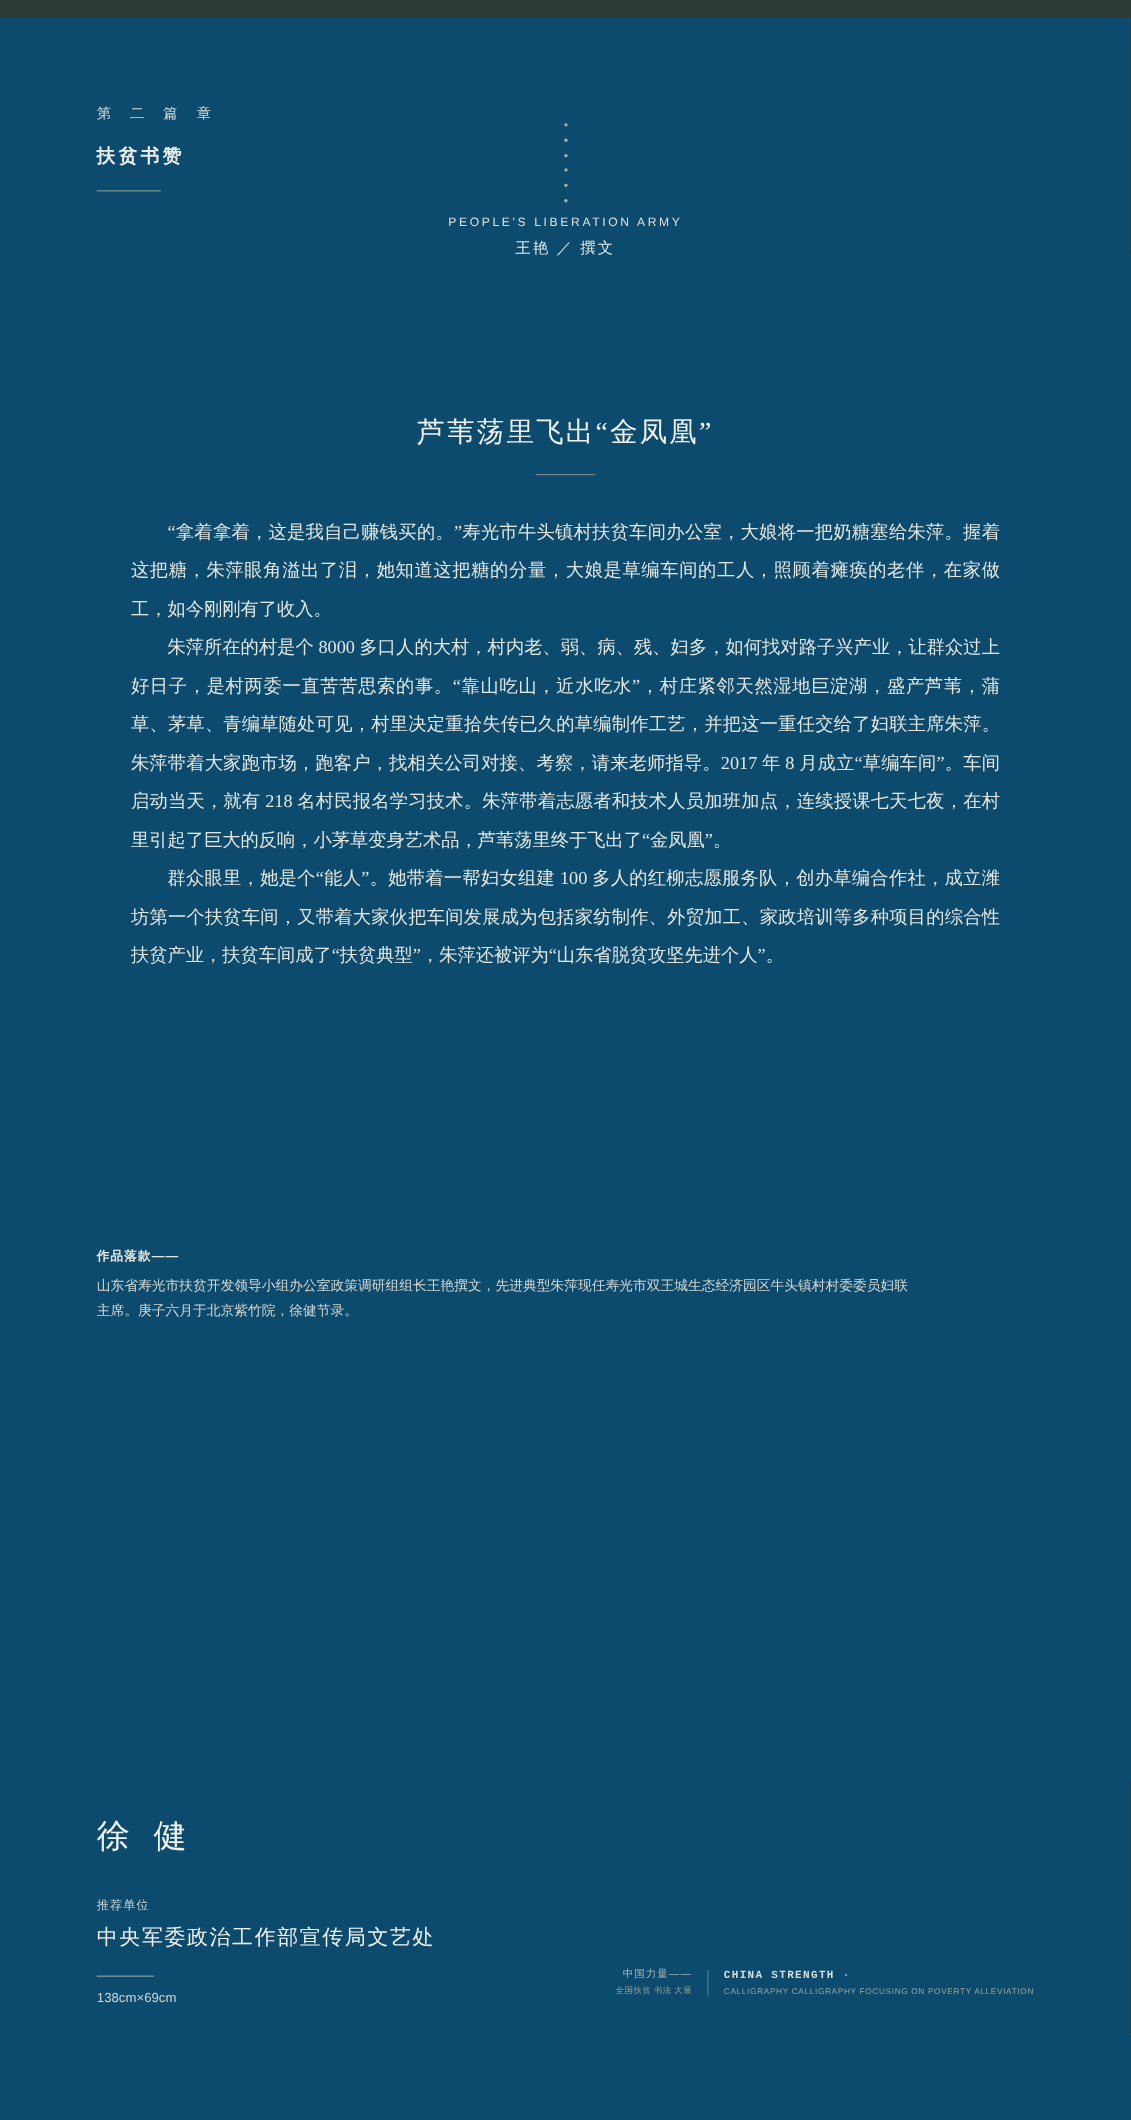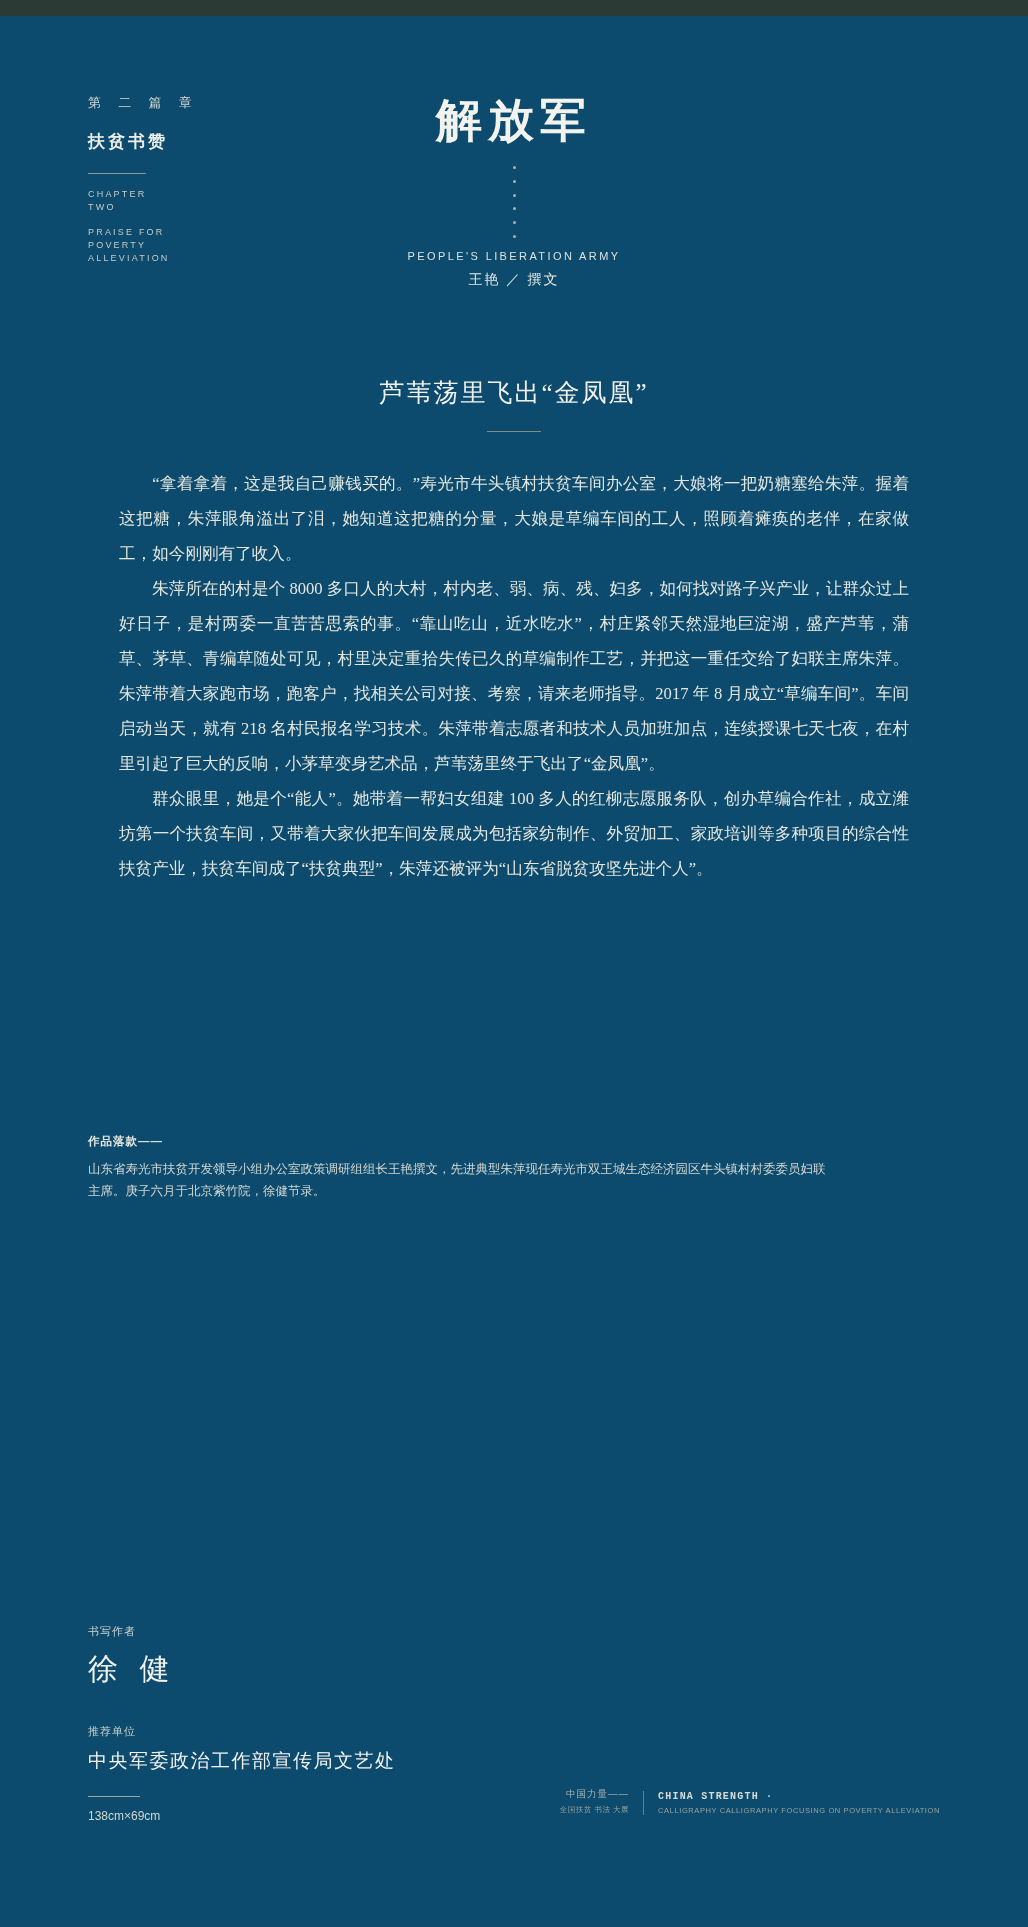--- a/index.html
+++ b/index.html
@@ -274,32 +274,23 @@
 <body>
 
 <div class="page">
 
   <div class="header">
 
     <div class="chapter-block">
       <div class="chapter-cn-small">第 二 篇 章</div>
       <div class="chapter-cn-big">扶贫书赞</div>
       <div class="chapter-rule"></div>
-      <div class="chapter-en">
-        <div>CHAPTER</div>
-        <div>TWO</div>
-        <div style="height:12px"></div>
-        <div>PRAISE FOR</div>
-        <div>POVERTY</div>
-        <div>ALLEVIATION</div>
-      </div>
     </div>
 
     <div class="title-block">
-      <div class="main-title">解放军</div>
       <div class="dot-col">
         <i></i>
           <i></i>
           <i></i>
           <i></i>
           <i></i>
           <i></i>
       </div>
       <div class="subtitle-en">PEOPLE'S LIBERATION ARMY</div>
       <div class="author-line">王艳 ／ 撰文</div>
@@ -316,21 +307,20 @@
       <p>群众眼里，她是个“能人”。她带着一帮妇女组建 100 多人的红柳志愿服务队，创办草编合作社，成立潍坊第一个扶贫车间，又带着大家伙把车间发展成为包括家纺制作、外贸加工、家政培训等多种项目的综合性扶贫产业，扶贫车间成了“扶贫典型”，朱萍还被评为“山东省脱贫攻坚先进个人”。</p>
     </div>
   </div>
 
   <div class="colophon">
     <div class="colophon-label">作品落款——</div>
     <div class="colophon-text">山东省寿光市扶贫开发领导小组办公室政策调研组组长王艳撰文，先进典型朱萍现任寿光市双王城生态经济园区牛头镇村村委委员妇联主席。庚子六月于北京紫竹院，徐健节录。</div>
   </div>
 
   <div class="footer">
-    <div class="f-label">书写作者</div>
     <div class="f-name-cn">徐 健</div>
     <div class="f-unit-label">推荐单位</div>
     <div class="f-unit">中央军委政治工作部宣传局文艺处</div>
     <div class="f-rule"></div>
     <div class="f-size">138cm×69cm</div>
   </div>
 
   <div class="brand">
     <div class="brand-cn">
       <div class="brand-cn-1">中国力量——</div>

